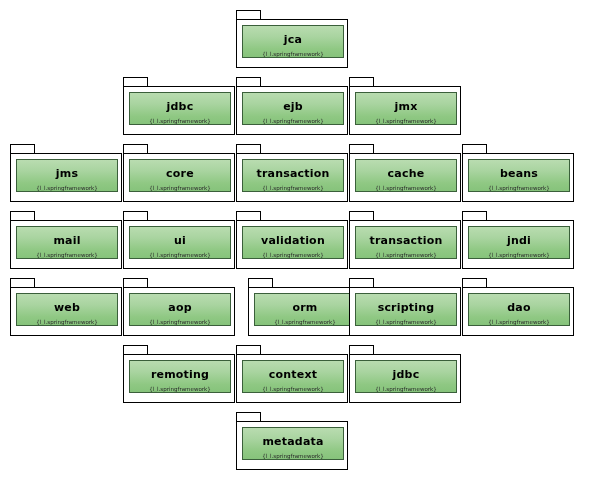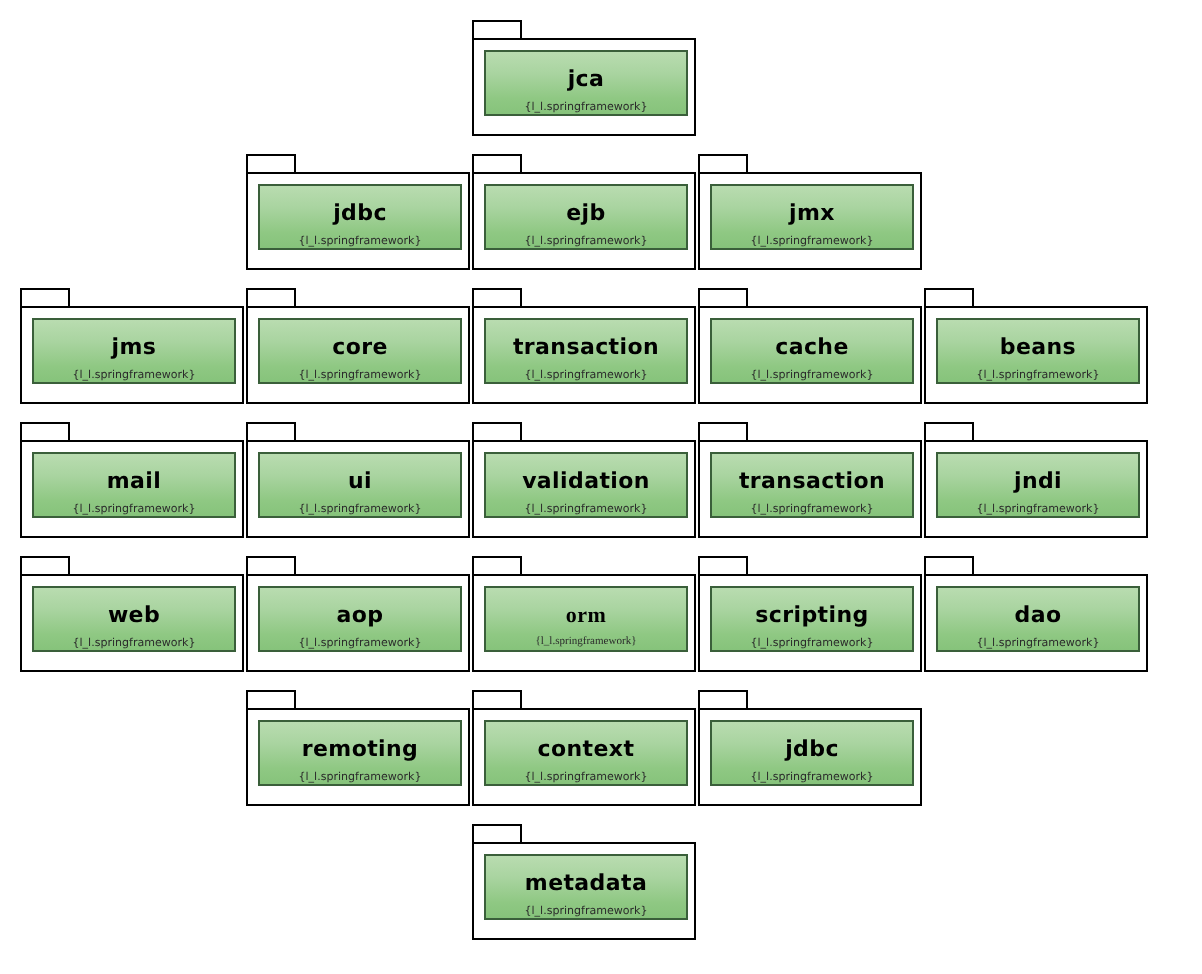--- a/index.html
+++ b/index.html
@@ -244,21 +244,21 @@
     </div>
     <div class="package-node" style="left: 123px; top: 278px;">
       <div class="package-tab"></div>
       <div class="package-body">
         <div class="package-plate">
           <div class="package-name">aop</div>
           <div class="package-stereotype">{l_l.springframework}</div>
         </div>
       </div>
     </div>
-    <div class="package-node" style="left: 236px; top: 278px; font-family: Liberation Serif, serif;">
+    <div class="package-node" style="left: 248px; top: 278px;">
       <div class="package-tab"></div>
       <div class="package-body">
         <div class="package-plate">
           <div class="package-name">orm</div>
           <div class="package-stereotype">{l_l.springframework}</div>
         </div>
       </div>
     </div>
     <div class="package-node" style="left: 349px; top: 278px;">
       <div class="package-tab"></div>

